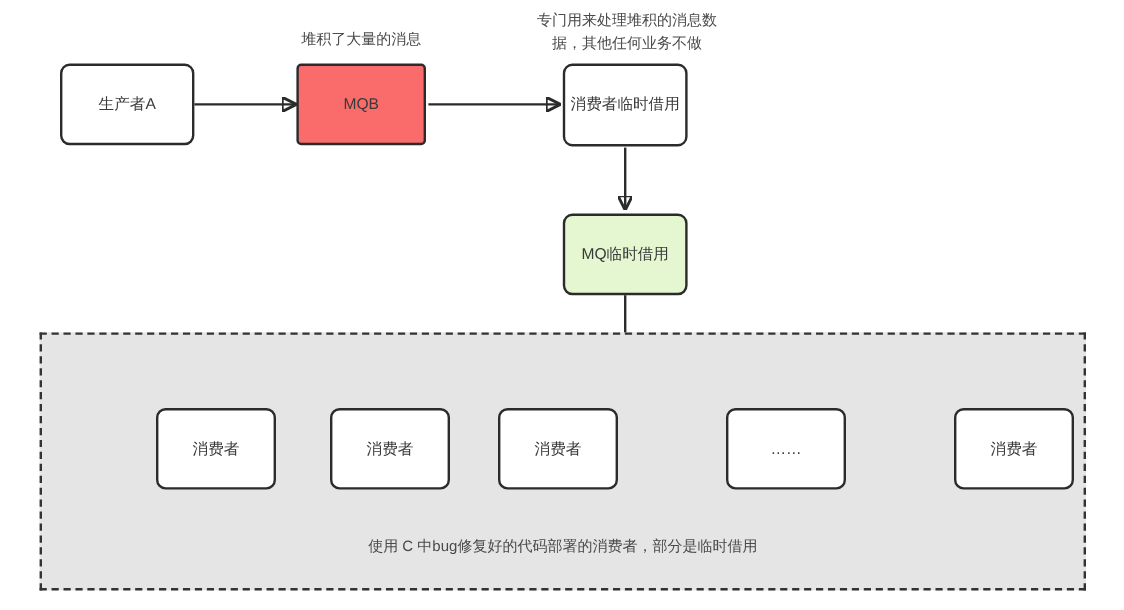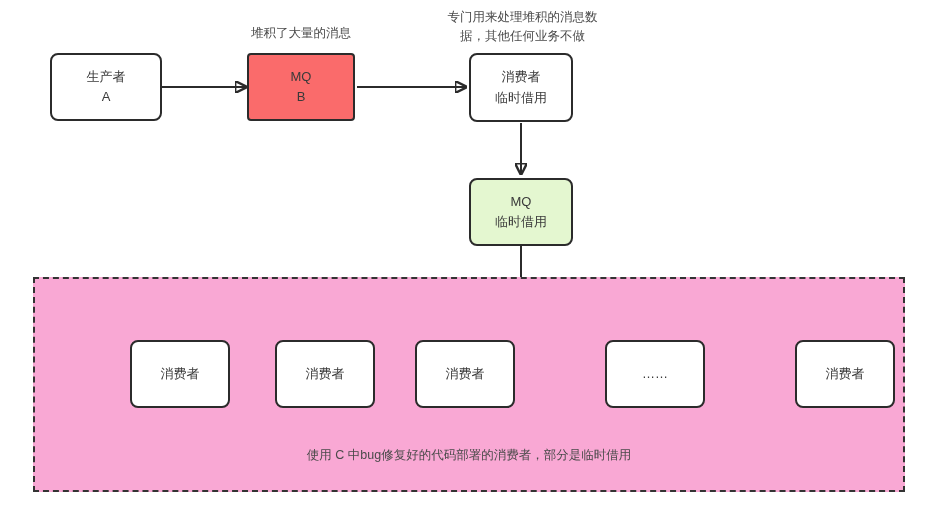--- a/index.html
+++ b/index.html
@@ -20,21 +20,21 @@
   }
 
   
   .node {
     position: absolute;
     box-sizing: border-box;
     border: 2px solid #2b2b2b;
     border-radius: 8px;
     background: #ffffff;
     display: flex;
-    flex-direction: column;
+    flex-direction: row;
     align-items: center;
     justify-content: center;
     line-height: 1.55;
     font-size: 13px;
     color: #3a3a3a;
     text-align: center;
   }
   .node .line2 { display: block; }
 
   .node.red   { background: #fa6b6b; border-color: #2b2b2b; }
@@ -48,21 +48,21 @@
     text-align: center;
     line-height: 1.5;
     white-space: pre-line;
   }
 
   
   .group-box {
     position: absolute;
     box-sizing: border-box;
     border: 2px dashed #333333;
-    background: #f9a8d4;
+    background: #e5e5e5;
     text-decoration: underline;
   }
   .group-caption {
     position: absolute;
     font-size: 12.5px;
     color: #4a4a4a;
     text-align: center;
     width: 100%;
   }
 

